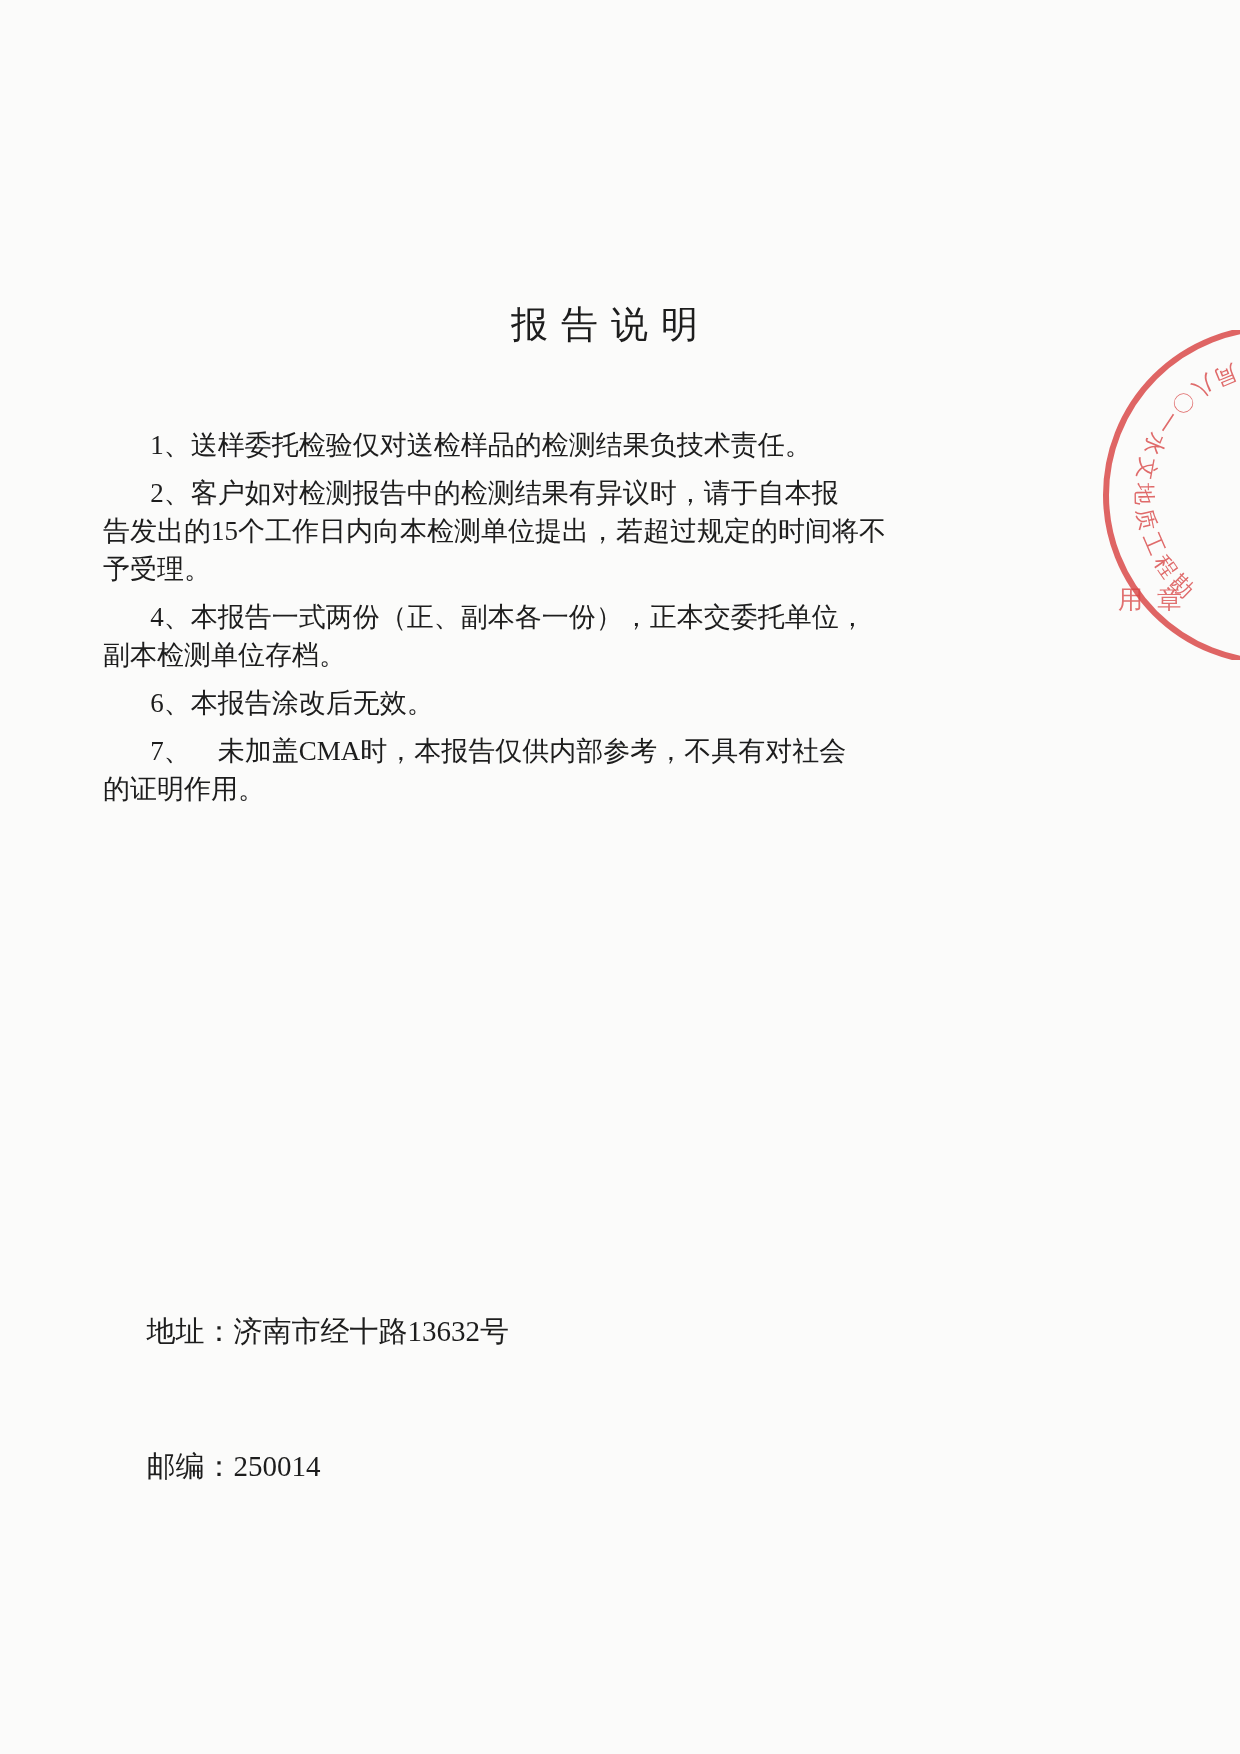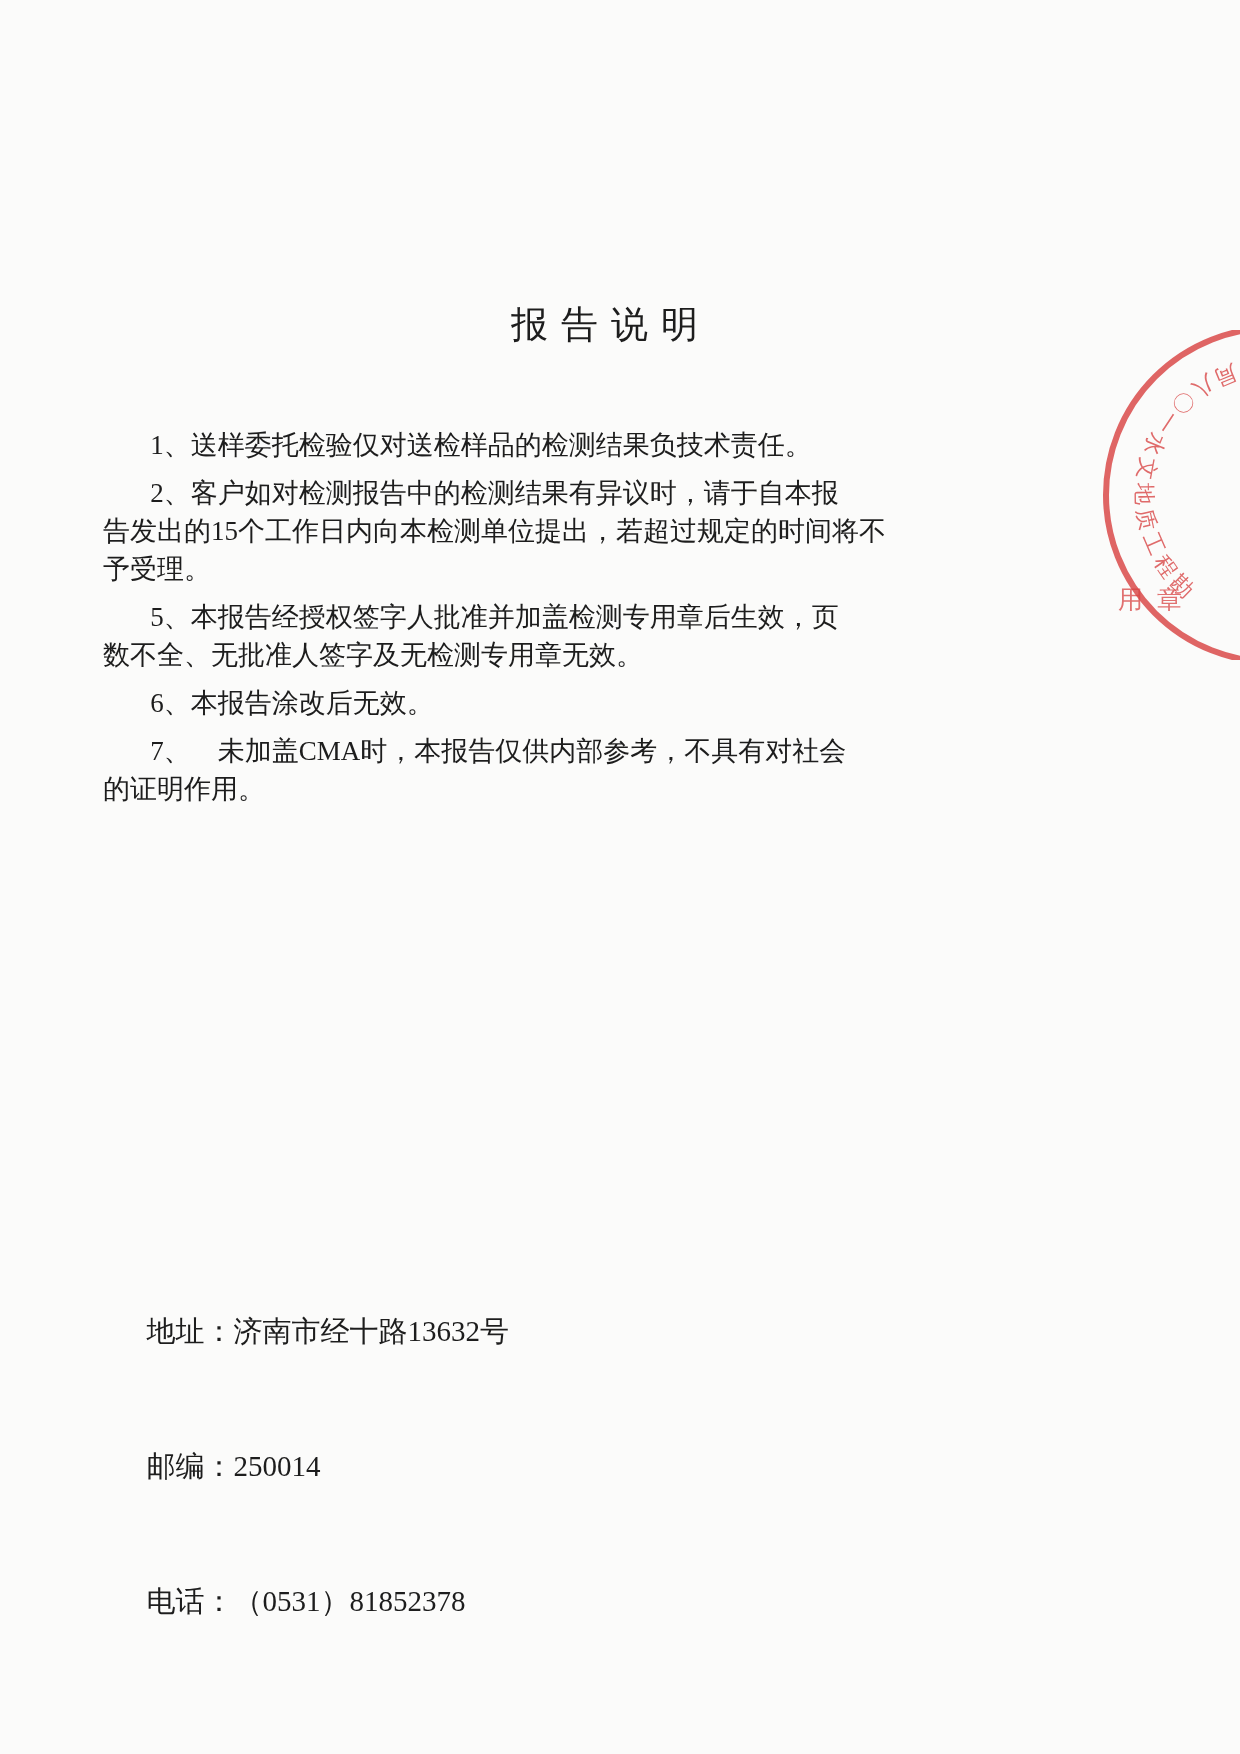--- a/index.html
+++ b/index.html
@@ -64,36 +64,33 @@
 
 <div class="page">
 
   <h1 class="page-title">报告说明</h1>
 
   <div class="notes">
     <p class="note">1、送样委托检验仅对送检样品的检测结果负技术责任。</p>
     <p class="note">2、客户如对检测报告中的检测结果有异议时，请于自本报
 告发出的15个工作日内向本检测单位提出，若超过规定的时间将不
 予受理。</p>
-    <p class="note">5、本报告经授权签字人批准并加盖检测专用章后生效，页
-数不全、无批准人签字及无检测专用章无效。</p>
+    <p class="note">4、本报告一式两份（正、副本各一份），正本交委托单位，
+副本检测单位存档。</p>
     <p class="note">6、本报告涂改后无效。</p>
     <p class="note">7、　未加盖CMA时，本报告仅供内部参考，不具有对社会
 的证明作用。</p>
   </div>
 
   <div class="contact">
     <div class="contact-line">
       <span>地址：</span><span>济南市经十路13632号</span>
     </div>
     <div class="contact-line">
       <span>邮编：</span><span>250014</span>
-    </div>
-    <div class="contact-line">
-      <span>电话：</span><span>（0531）81852378</span>
     </div>
   </div>
 
   <div class="seal">
     <svg width="164" height="330" viewBox="0 0 164 330" xmlns="http://www.w3.org/2000/svg">
       <defs>
         <path id="seal-arc" d="M 153.8 33.6 A 136 136 0 0 0 121 282.8" fill="none"></path>
       </defs>
       <circle cx="189" cy="165" r="167" fill="none" stroke-width="6" opacity="0.82" stroke="#d84343"></circle>
       <text font-size="22" letter-spacing="5" opacity="0.78" font-family="&quot;Liberation Serif&quot;, &quot;DejaVu Serif&quot;, serif" fill="#d84343">

